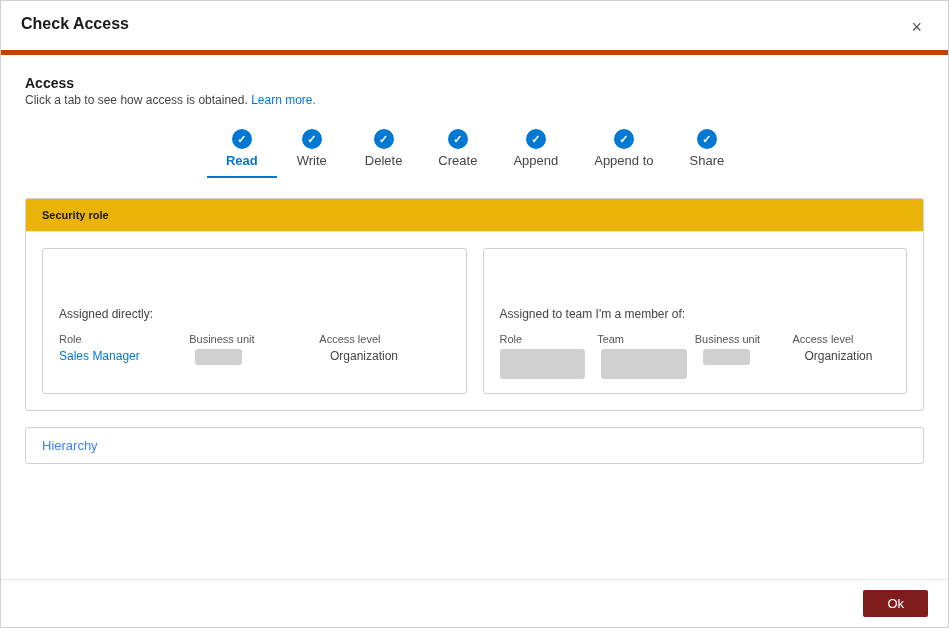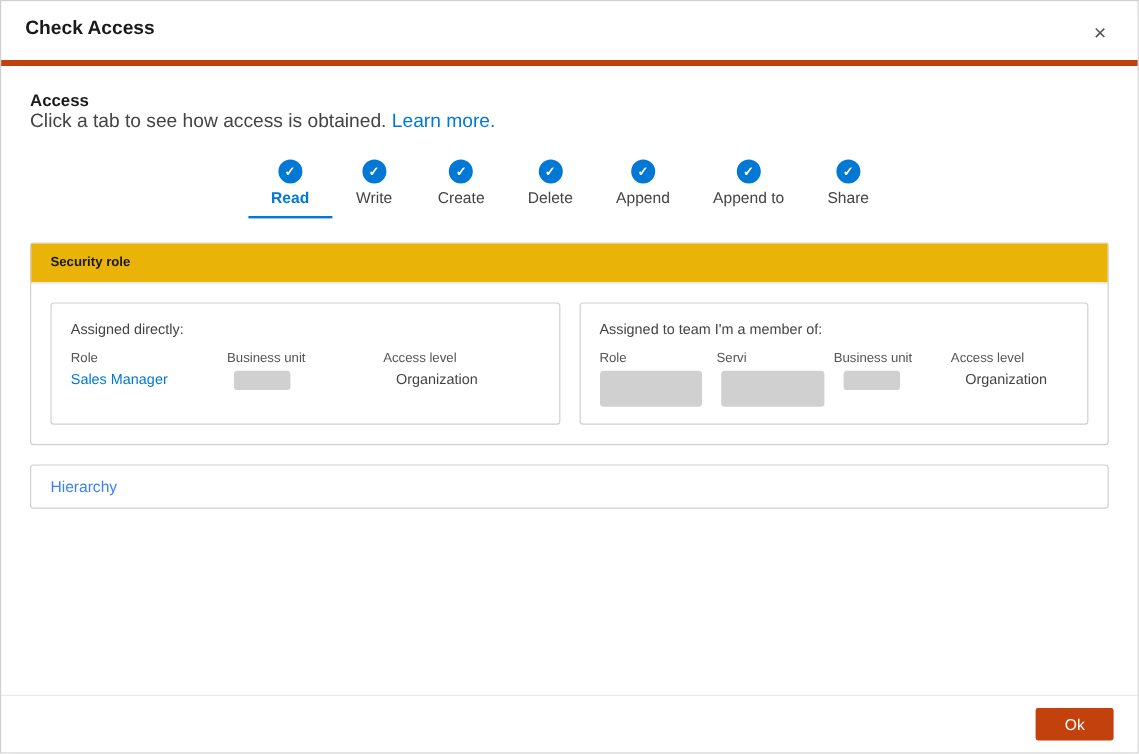--- a/index.html
+++ b/index.html
@@ -48,21 +48,21 @@
       flex: 1;
       overflow-y: auto;
     }
     .access-section-title {
       font-size: 14px;
       font-weight: 600;
       color: #1a1a1a;
       margin-bottom: 2px;
     }
     .access-subtitle {
-      font-size: 16px;
+      font-size: 12px;
       color: #444;
       margin-bottom: 16px;
     }
     .learn-more {
       color: #0078d4;
       text-decoration: none;
     }
     .tabs {
       display: flex;
       gap: 0;
@@ -121,20 +121,21 @@
       border: 1px solid #d0d0d0;
       border-radius: 3px;
       padding: 14px 16px;
       flex: 1;
     }
     .assignment-card-title {
       font-size: 12px;
       color: #444;
       margin-bottom: 12px;
       font-weight: 400;
+      margin-top: 44px;
     }
     .assignment-table {
       width: 100%;
     }
     .assignment-table-header {
       display: flex;
       gap: 0;
       margin-bottom: 4px;
     }
     .col-header {
@@ -165,21 +166,21 @@
       font-size: 12px;
       padding: 1px 4px;
     }
     .dialog-footer {
       display: flex;
       justify-content: flex-end;
       padding: 10px 20px;
       border-top: 1px solid #e8e8e8;
     }
     .ok-btn {
-      background: #c2410c;
+      background: #7f1d1d;
       color: white;
       border: none;
       padding: 6px 24px;
       font-size: 13px;
       border-radius: 2px;
       cursor: pointer;
       font-family: 'Segoe UI', Arial, sans-serif;
     }
     .check-icon::before {
       content: '✓';
@@ -221,27 +222,27 @@
       <div class="tab">
         <div class="tab-icon">
             <span class="check-icon"></span>
           </div>
         <span>Write</span>
       </div>
       <div class="tab">
         <div class="tab-icon">
             <span class="check-icon"></span>
           </div>
+        <span>Delete</span>
+      </div>
+      <div class="tab">
+        <div class="tab-icon">
+            <span class="check-icon"></span>
+          </div>
         <span>Create</span>
-      </div>
-      <div class="tab">
-        <div class="tab-icon">
-            <span class="check-icon"></span>
-          </div>
-        <span>Delete</span>
       </div>
       <div class="tab">
         <div class="tab-icon">
             <span class="check-icon"></span>
           </div>
         <span>Append</span>
       </div>
       <div class="tab">
         <div class="tab-icon">
             <span class="check-icon"></span>
@@ -281,21 +282,21 @@
               <div class="col-cell">Organization</div>
             </div>
           </div>
         </div>
 
         <div class="assignment-card">
           <div class="assignment-card-title">Assigned to team I'm a member of:</div>
           <div class="assignment-table">
             <div class="assignment-table-header">
               <span class="col-header">Role</span>
-              <span class="col-header">Servi</span>
+              <span class="col-header">Team</span>
               <span class="col-header">Business unit</span>
               <span class="col-header">Access level</span>
             </div>
             <div class="assignment-table-row">
               <div class="col-cell">
                 <span class="blurred-text">Common Data Servi...</span>
               </div>
               <div class="col-cell">
                 <span class="blurred-text">test group team</span>
               </div>

